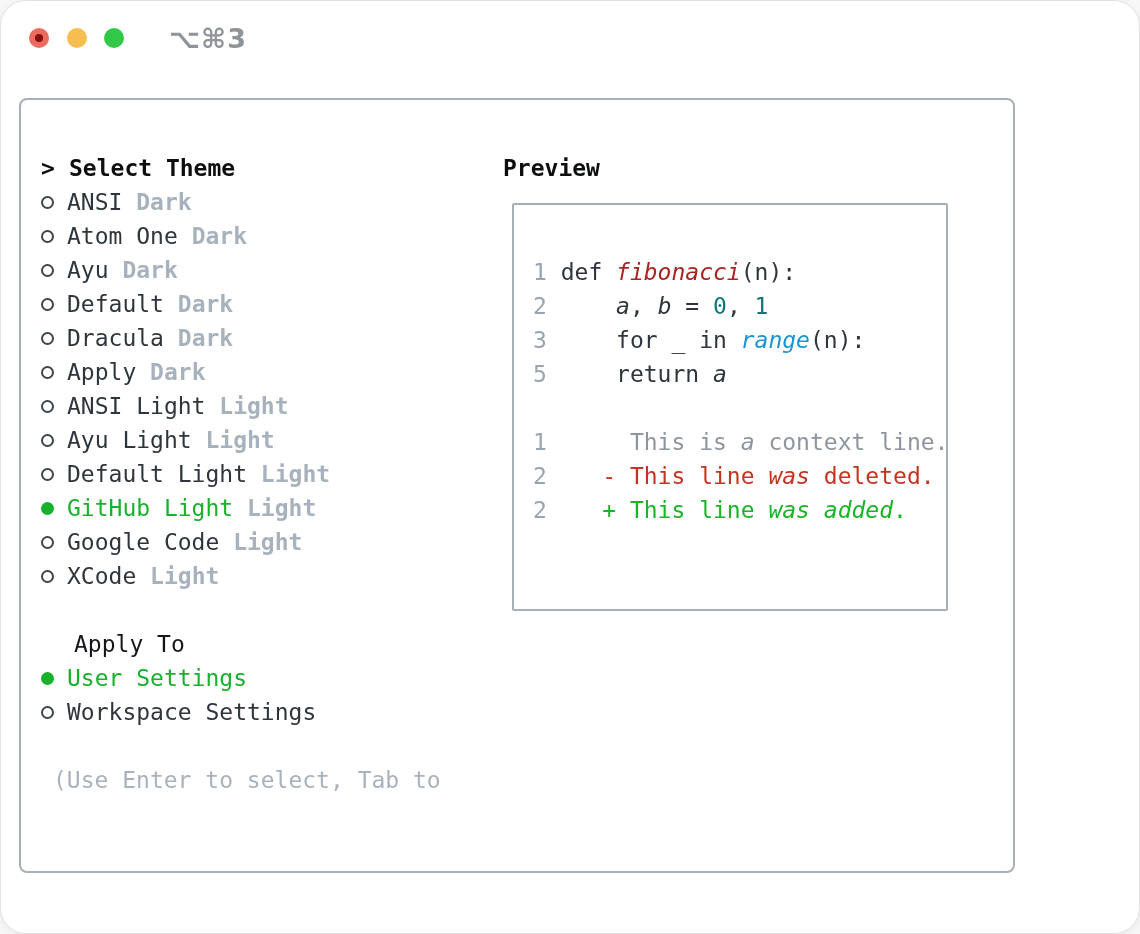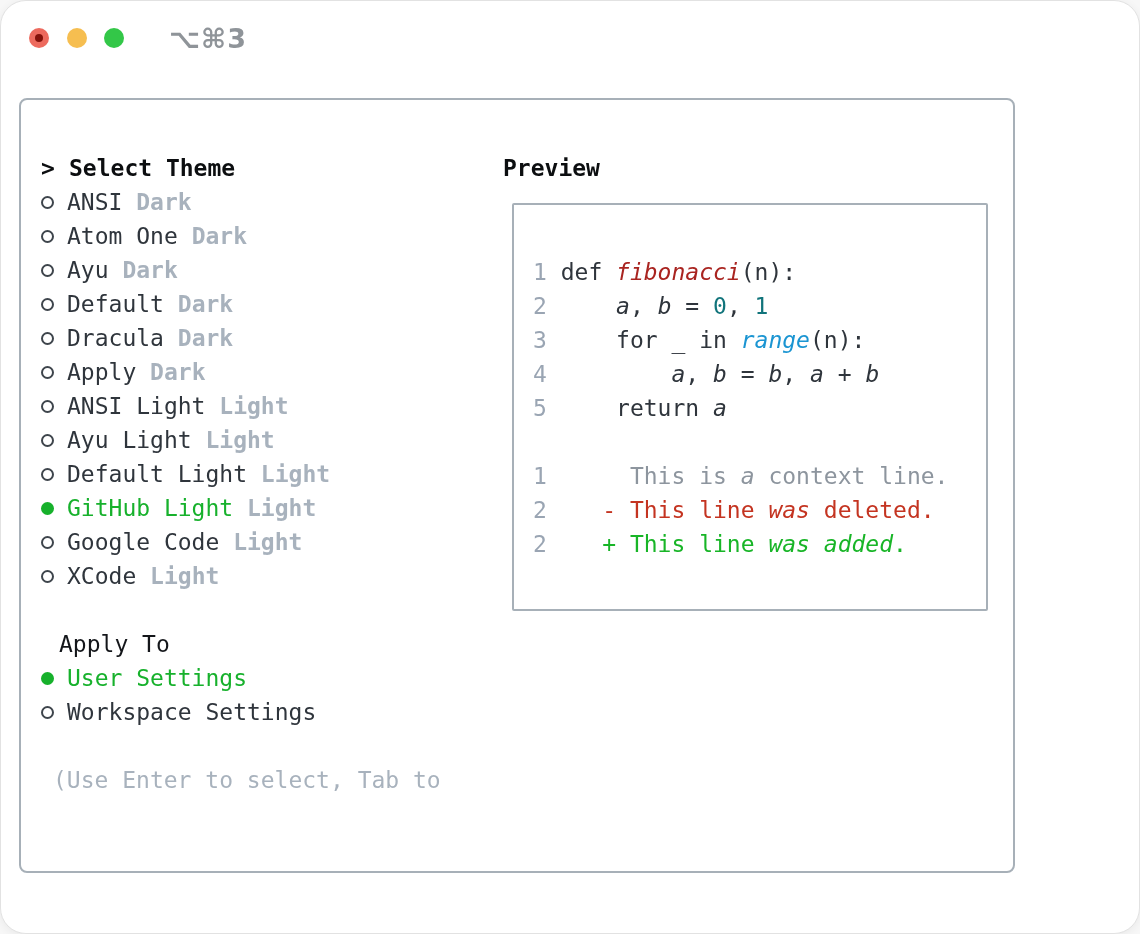--- a/index.html
+++ b/index.html
@@ -29,26 +29,26 @@
   .hint-block  { position:absolute; left:32px; top:663px; }
   .trow { display:flex; align-items:center; height:34px; white-space:pre;
           color:var(--item-text); cursor:default; }
   .hdr-row { font-weight:bold; color:#0c0e10; }
   .prompt { display:inline-block; width:28px; font-weight:bold; color:#0c0e10; }
   .circle { width:13px; height:13px; border-radius:50%; border:2px solid #3e454c;
             margin-right:13px; flex:0 0 auto; }
   .trow.selected .circle { background:var(--accent-green); border-color:var(--accent-green); }
   .trow.selected .t-name { color:var(--accent-green); }
   .t-variant { color:var(--variant-text); margin-left:1ch;font-weight:bold; }
-  .apply-hdr { margin-left:18px; color:#14161a; }
+  .apply-hdr { margin-left:33px; color:#14161a; }
   .hint { color:var(--hint-text); height:34px; white-space:pre; }
   
   .preview-title { position:absolute; left:482px; top:51px; height:34px; line-height:34px;
                    font-weight:bold; color:#0c0e10; }
-  .preview-box { position:absolute; left:491px; top:103px; width:476px; height:408px;
+  .preview-box { position:absolute; left:491px; top:103px; width:436px; height:408px;
                  border:2px solid var(--panel-border); border-radius:2px; background:#fff; }
   .code { position:absolute; left:19px; top:50px; }
   .crow { height:34px; white-space:pre; }
   .lnum { display:inline-block; width:2ch; color:var(--line-number); }
   .seg-plain   { color:var(--code-text); }
   .seg-var     { color:var(--code-text); font-style:oblique; }
   .seg-func    { color:var(--code-function); font-style:oblique; }
   .seg-num     { color:var(--code-number); }
   .seg-builtin { color:var(--code-builtin); font-style:oblique; }
   .seg-ctx     { color:var(--diff-context);text-align:center; }
@@ -131,21 +131,20 @@
       <div class="hint">(Use Enter to select, Tab to</div>
     </div>
 
     <div class="preview-title mono">Preview</div>
 
     <div class="preview-box">
       <div class="code mono" id="code-lines">
           <div class="crow"><span class="lnum">1</span><span class="seg-plain">def </span><span class="seg-func">fibonacci</span><span class="seg-plain">(n):</span></div>
           <div class="crow"><span class="lnum">2</span><span class="seg-plain">    </span><span class="seg-var">a</span><span class="seg-plain">, </span><span class="seg-var">b</span><span class="seg-plain"> = </span><span class="seg-num">0</span><span class="seg-plain">, </span><span class="seg-num">1</span></div>
           <div class="crow"><span class="lnum">3</span><span class="seg-plain">    for _ in </span><span class="seg-builtin">range</span><span class="seg-plain">(n):</span></div>
-          <div class="crow"><span class="lnum">4</span><span class="seg-plain">        </span><span class="seg-var">a</span><span class="seg-plain">, </span><span class="seg-var">b</span><span class="seg-plain"> = </span><span class="seg-var">b</span><span class="seg-plain">, </span><span class="seg-var">a</span><span class="seg-plain"> + </span><span class="seg-var">b</span></div>
           <div class="crow"><span class="lnum">5</span><span class="seg-plain">    return </span><span class="seg-var">a</span></div>
           <div class="crow"><span class="lnum"></span></div>
           <div class="crow"><span class="lnum">1</span><span class="seg-ctx">     This is </span><span class="seg-ctx-i">a</span><span class="seg-ctx"> context line.</span></div>
           <div class="crow"><span class="lnum">2</span><span class="seg-del">   - This line </span><span class="seg-del-i">was</span><span class="seg-del"> deleted.</span></div>
           <div class="crow"><span class="lnum">2</span><span class="seg-add">   + This line </span><span class="seg-add-i">was added</span><span class="seg-add">.</span></div>
         </div>
     </div>
 
   </div>
 </div>

